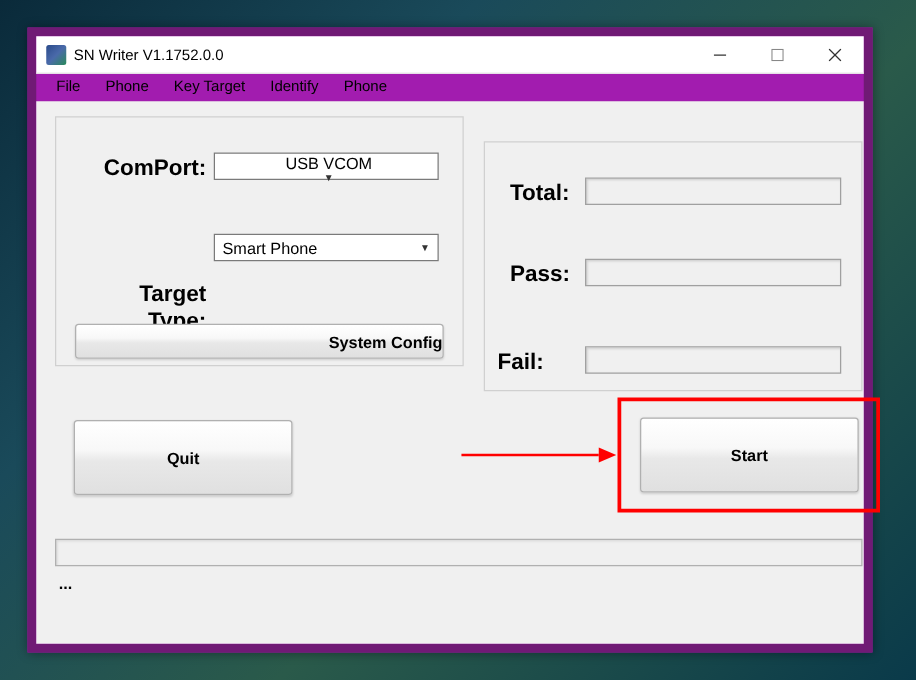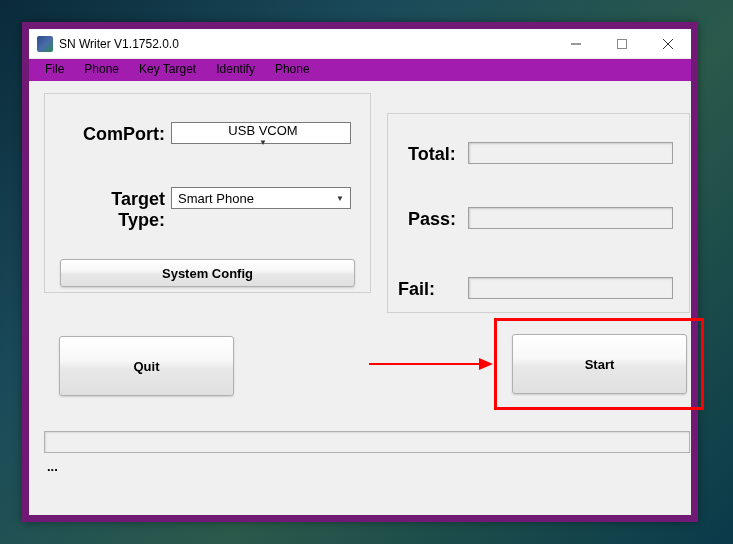--- a/index.html
+++ b/index.html
@@ -115,21 +115,21 @@
     background: linear-gradient(to bottom, #ffffff 0%, #f8f8f8 40%, #e8e8e8 55%, #e0e0e0 100%);
     border: 1px solid #b0b0b0;
     border-radius: 3px;
     display: flex;
     align-items: center;
     justify-content: center;
     font-size: 13px;
     font-weight: bold;
     box-shadow: 0 1px 2px rgba(0,0,0,0.15);
   }
-  .sys-config { left: 15px; top: 165px; width: 295px; height: 28px; font-weight: bold;}
+  .sys-config { left: 15px; top: 165px; width: 295px; height: 28px; font-weight: bold; justify-content: flex-end;}
   .quit-btn { left: 30px; top: 255px; width: 175px; height: 60px; }
   .start-btn { left: 483px; top: 253px; width: 175px; height: 60px; }
   .progress {
     position: absolute;
     left: 15px;
     top: 350px;
     width: 646px;
     height: 22px;
     border: 1px solid #b0b0b0;
     background: #f0f0f0;
@@ -199,21 +199,21 @@
     <div class="groupbox gb-left">
       <div class="row" style="left:25px; top:30px;">
         <span class="label" style="width:95px;">ComPort:</span>
       </div>
       <div class="combo" style="position:absolute; left:126px; top:28px; width:180px;flex-direction:column;">
         <span>USB VCOM</span>
         <span class="combo-arrow">▼</span>
       </div>
 
       <div class="row" style="left:25px; top:95px;">
-        <span class="label" style="width:95px;">Target Type:</span>
+        <span class="label" style="width:95px;margin-top:36px;">Target Type:</span>
       </div>
       <div class="combo" style="position:absolute; left:126px; top:93px; width:180px;">
         <span>Smart Phone</span>
         <span class="combo-arrow">▼</span>
       </div>
 
       <div class="big-btn sys-config">
         <span>System Config</span>
       </div>
     </div>

